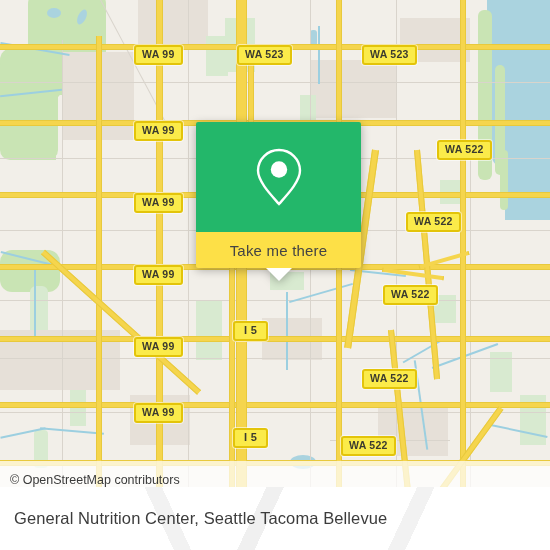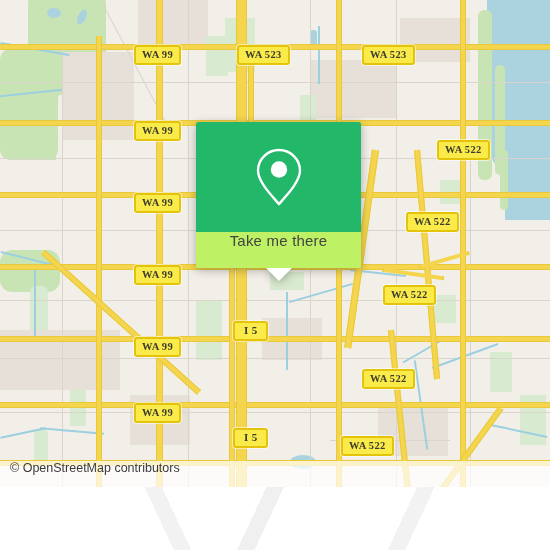--- a/index.html
+++ b/index.html
@@ -30,49 +30,48 @@
   .hwy{position:absolute;background:#f5d54d;border-left:1px solid #e8c93c;border-right:1px solid #e8c93c;}
   .hwyh{position:absolute;background:#f5d54d;border-top:1px solid #e8c93c;border-bottom:1px solid #e8c93c;}
   .stream{position:absolute;background:#9ccfe0;}
 
   
   .shield{
     position:absolute;background:#fbeb4a;border:2px solid #e3c40a;
     border-radius:3px;color:#3b3b2f;font-weight:bold;font-size:10.5px;
     letter-spacing:.3px;padding:2px 6px 3px;line-height:11px;white-space:nowrap;
     box-shadow:0 0 0 1px rgba(255,255,255,.55);
-    font-family:Liberation Serif, serif;
   }
   .shield.i5{padding:2px 9px 3px;font-size:11px;}
 
   
   .callout{
     position:absolute;left:196px;top:122px;width:165px;
     filter:drop-shadow(0 2px 5px rgba(0,0,0,.30));
   }
   .callout-top{
     height:110px;background:#23b76a;border-radius:2px 2px 0 0;
     display:flex;align-items:center;justify-content:center;
   }
   .callout-bottom{
-    height:36px;background:#bef264;border-radius:0 0 2px 2px;
-    display:flex;align-items:flex-start;justify-content:center;
+    height:36px;background:#fde047;border-radius:0 0 2px 2px;
+    display:flex;align-items:center;justify-content:center;
     color:#444444;font-size:15px;letter-spacing:.2px;
   }
   .callout-tail{
     position:absolute;left:50%;top:146px;transform:translateX(-50%);
     width:0;height:0;border-left:13px solid transparent;
     border-right:13px solid transparent;border-top:13px solid #ffffff;
   }
 
   
   .attrib{
     position:absolute;left:0;bottom:0;width:550px;height:26px;
     background:rgba(255,255,255,.72);
-    display:flex;align-items:flex-start;
+    display:flex;align-items:flex-end;
   }
   .attrib span{font-size:12.5px;color:#3a3a3a;padding-left:10px;}
 
   
   .footer{
     position:absolute;left:0;top:487px;width:550px;height:63px;
     background:#ffffff;display:flex;align-items:center;
     justify-content:space-between;padding:0 14px 0 14px;
     box-sizing:border-box;overflow:hidden;
   }
@@ -239,14 +238,15 @@
       <div class="callout-tail"></div>
     </div>
 
     <div class="attrib">
       <span>© OpenStreetMap contributors</span>
     </div>
   </div>
 
   <div class="footer">
     <div class="footer-wm"></div>
+    <div class="footer-title">General Nutrition Center, Seattle Tacoma Bellevue</div>
   </div>
 </div>
 
 </body></html>

